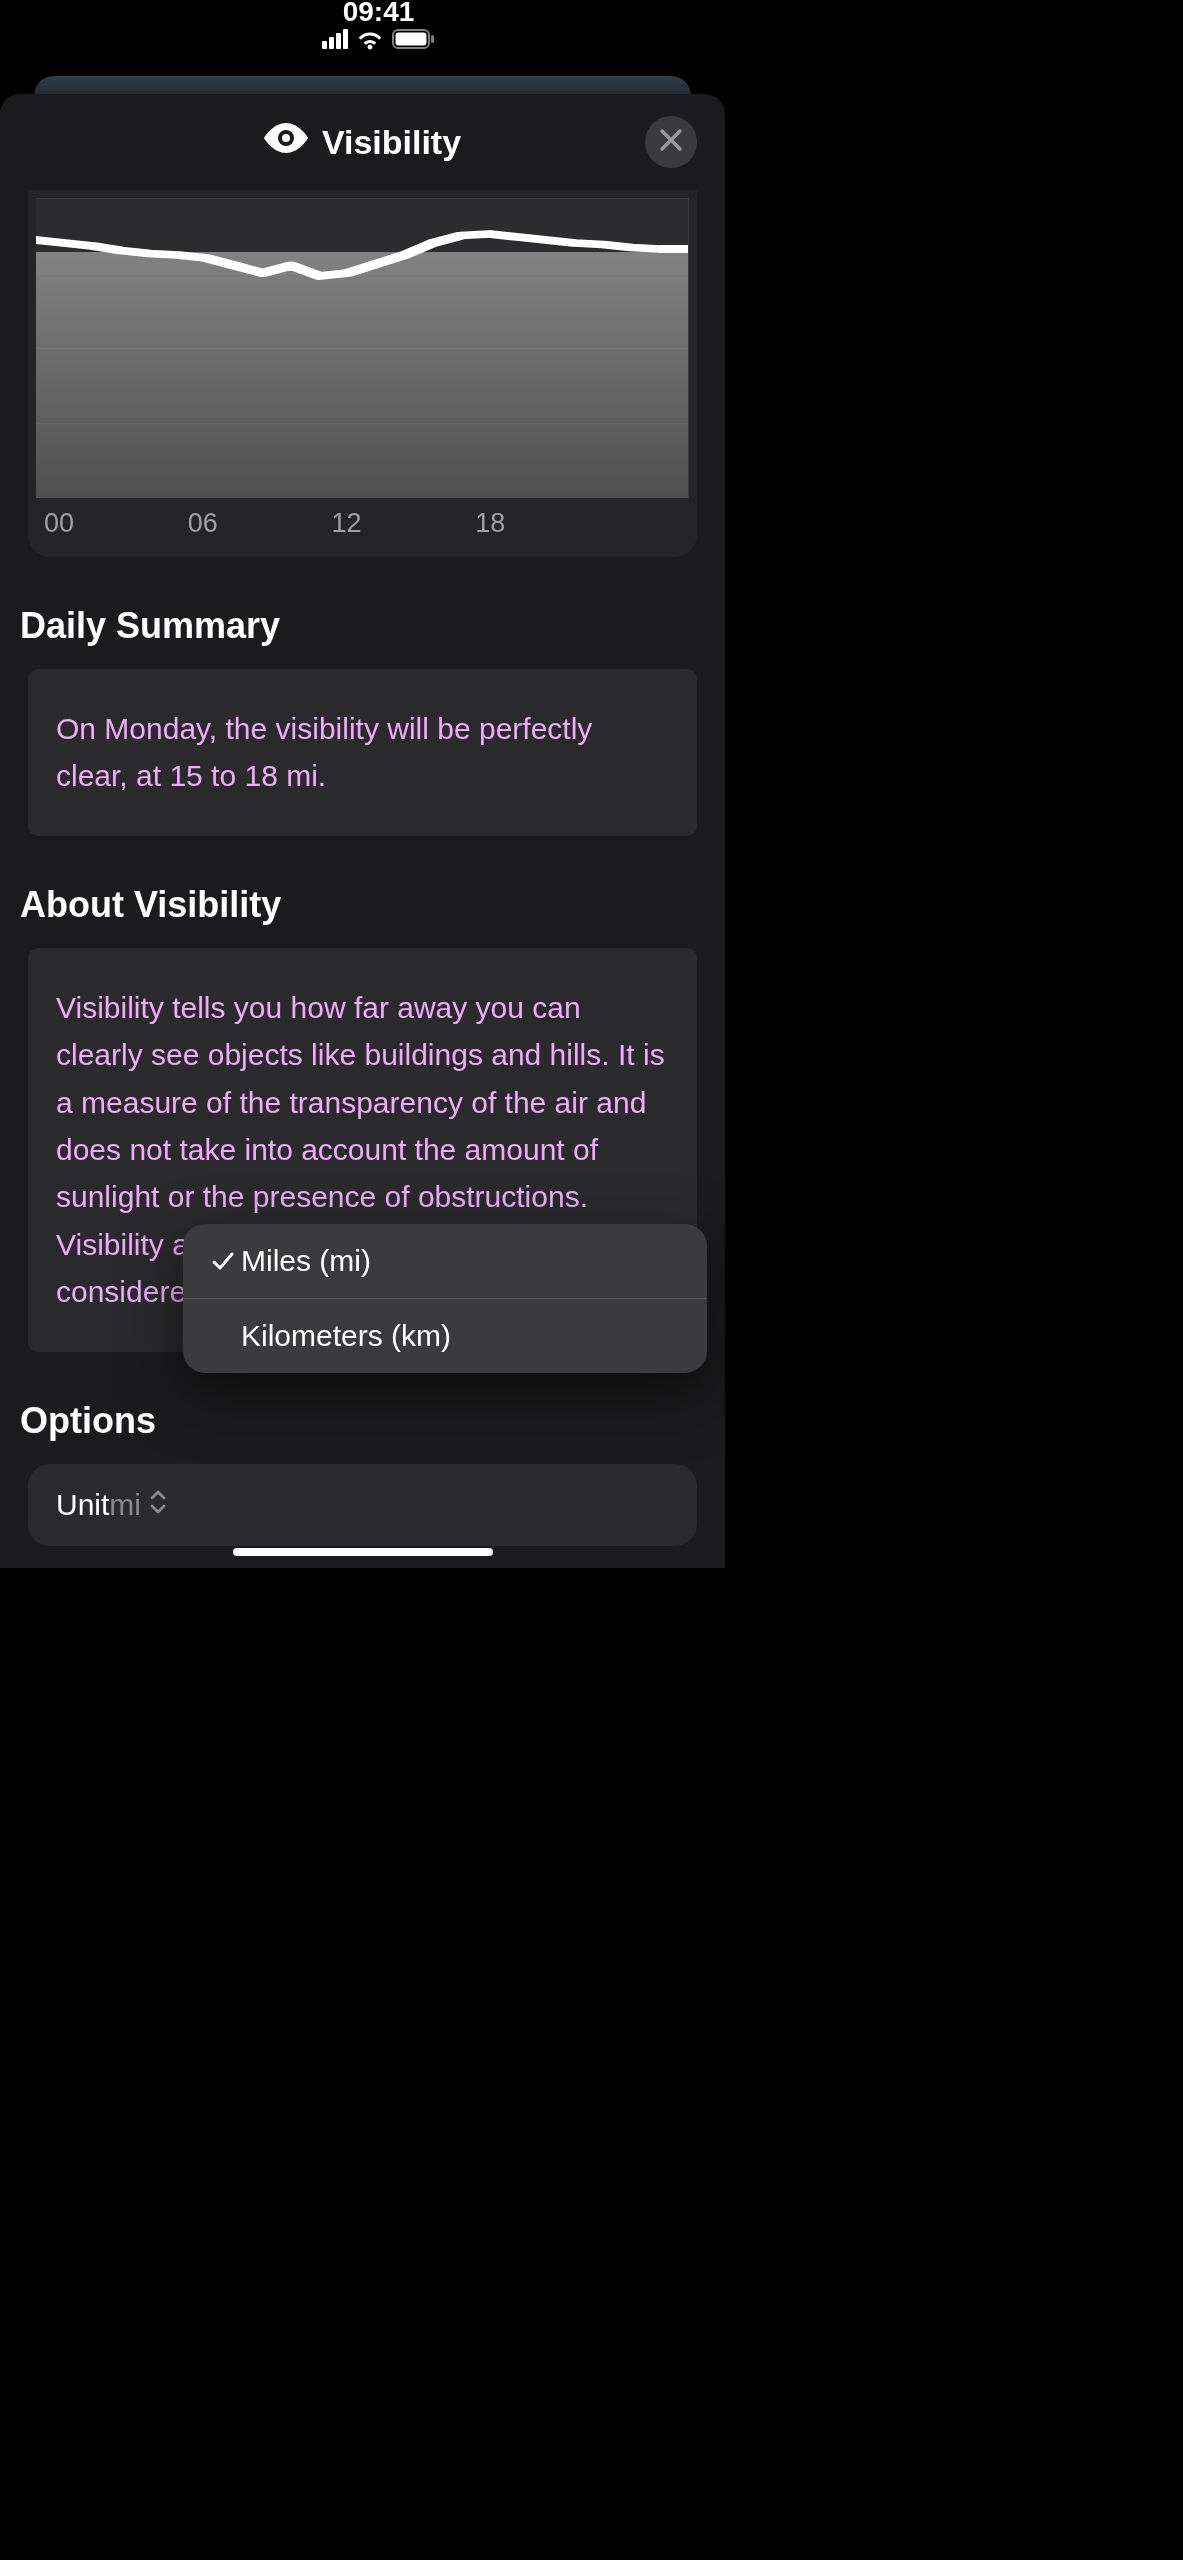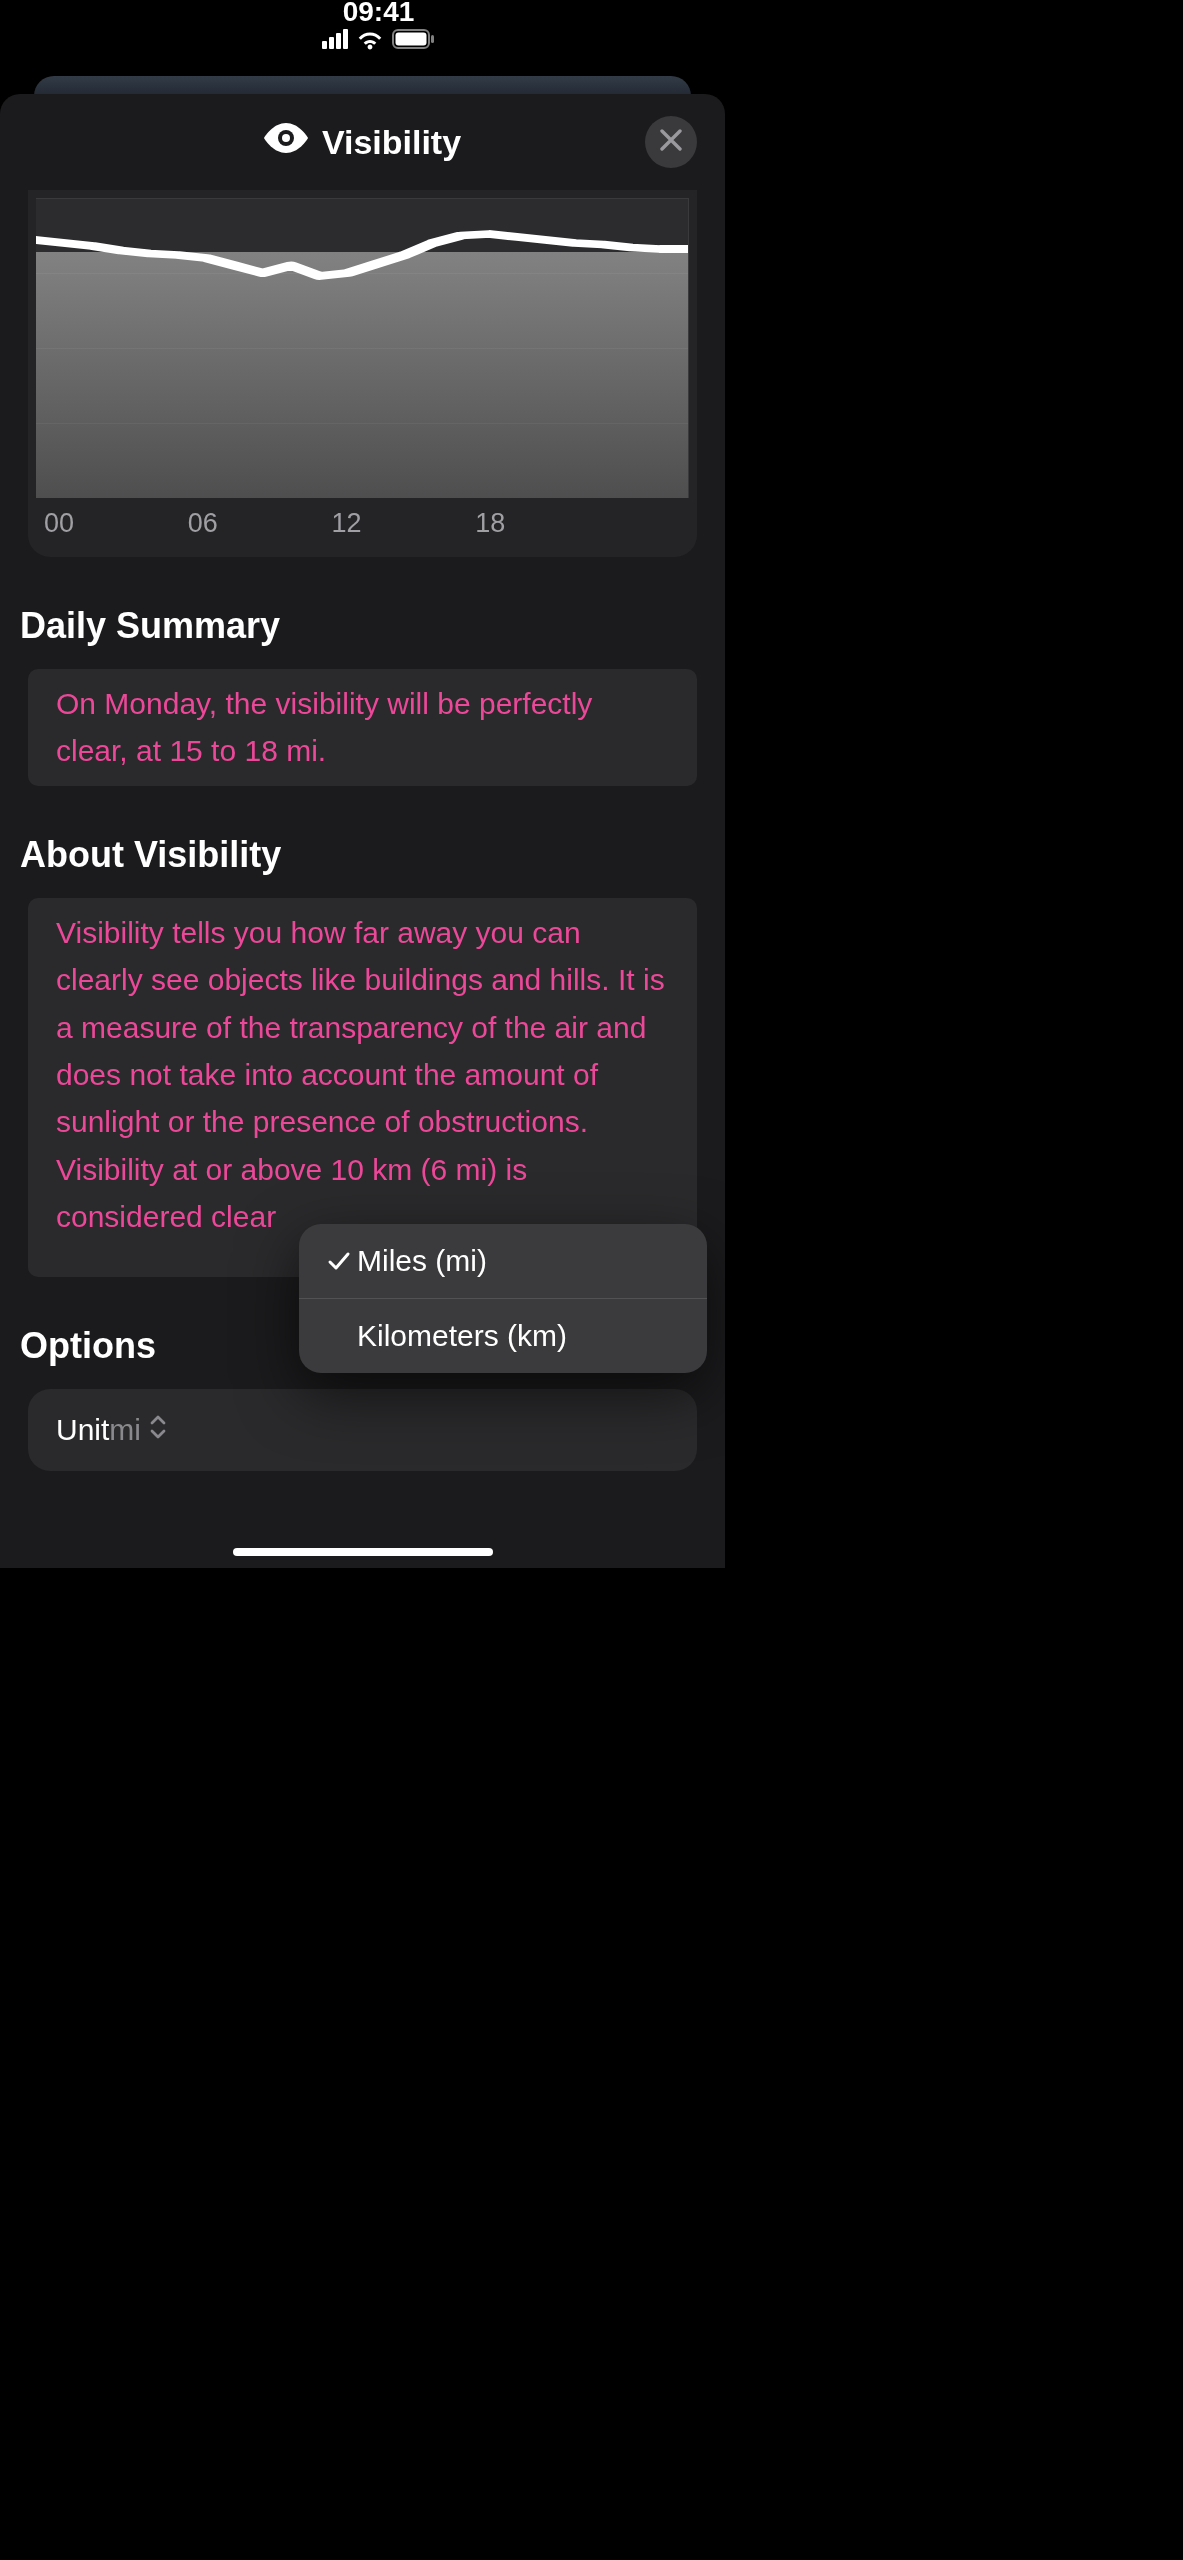--- a/index.html
+++ b/index.html
@@ -121,24 +121,24 @@
   
   .section-title {
     font-size: 36px;
     font-weight: 700;
     padding: 48px 34px 22px 20px;
   }
   .card {
     margin: 0 28px;
     background: #2a2a2c;
     border-radius: 10px;
-    padding: 11px 28px;
+    padding: 36px 28px;
     font-size: 30px;
     line-height: 1.58;
-    color: #ec4899;
+    color: #f0abfc;
   }
   .about-card { padding-bottom: 36px; }
   .options-card {
     margin: 0 28px;
     background: #2a2a2c;
     border-radius: 22px;
     padding: 24px 28px;
     display:flex;
     align-items:center;
     justify-content: flex-start;
@@ -146,21 +146,21 @@
   }
   .unit-value {
     color: #8a8a8e;
     display:flex; align-items:center; gap:8px;
   }
   
   .popover {
     position: absolute;
     right: 18px;
     top: 1130px;
-    width: 408px;
+    width: 524px;
     background: #3b3b3d;
     border-radius: 22px;
     overflow: hidden;
     box-shadow: 0 20px 60px rgba(0,0,0,0.6);
   }
   .menu-item {
     display:flex;
     align-items:center;
     padding: 20px 24px 20px 22px;
     font-size: 30px;

